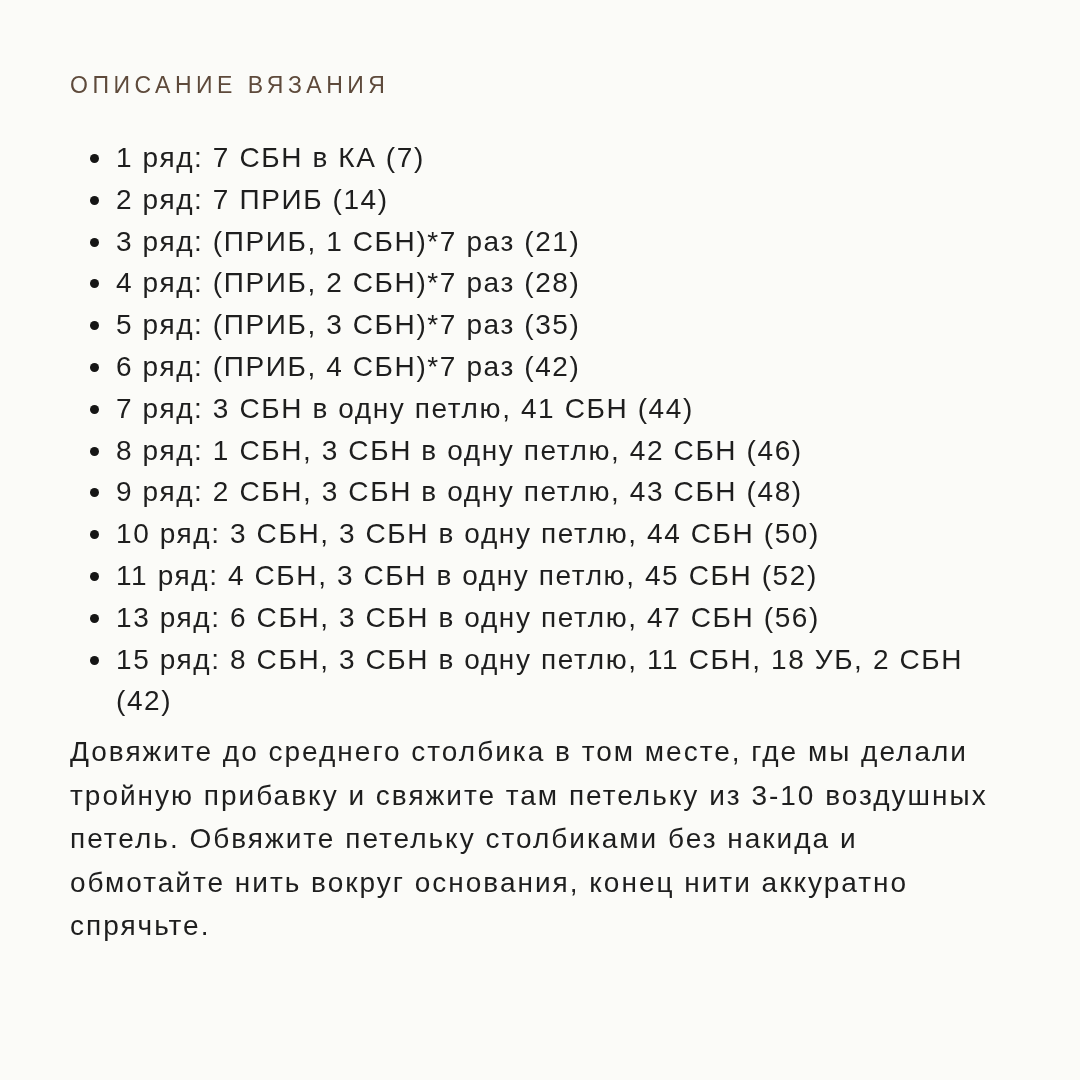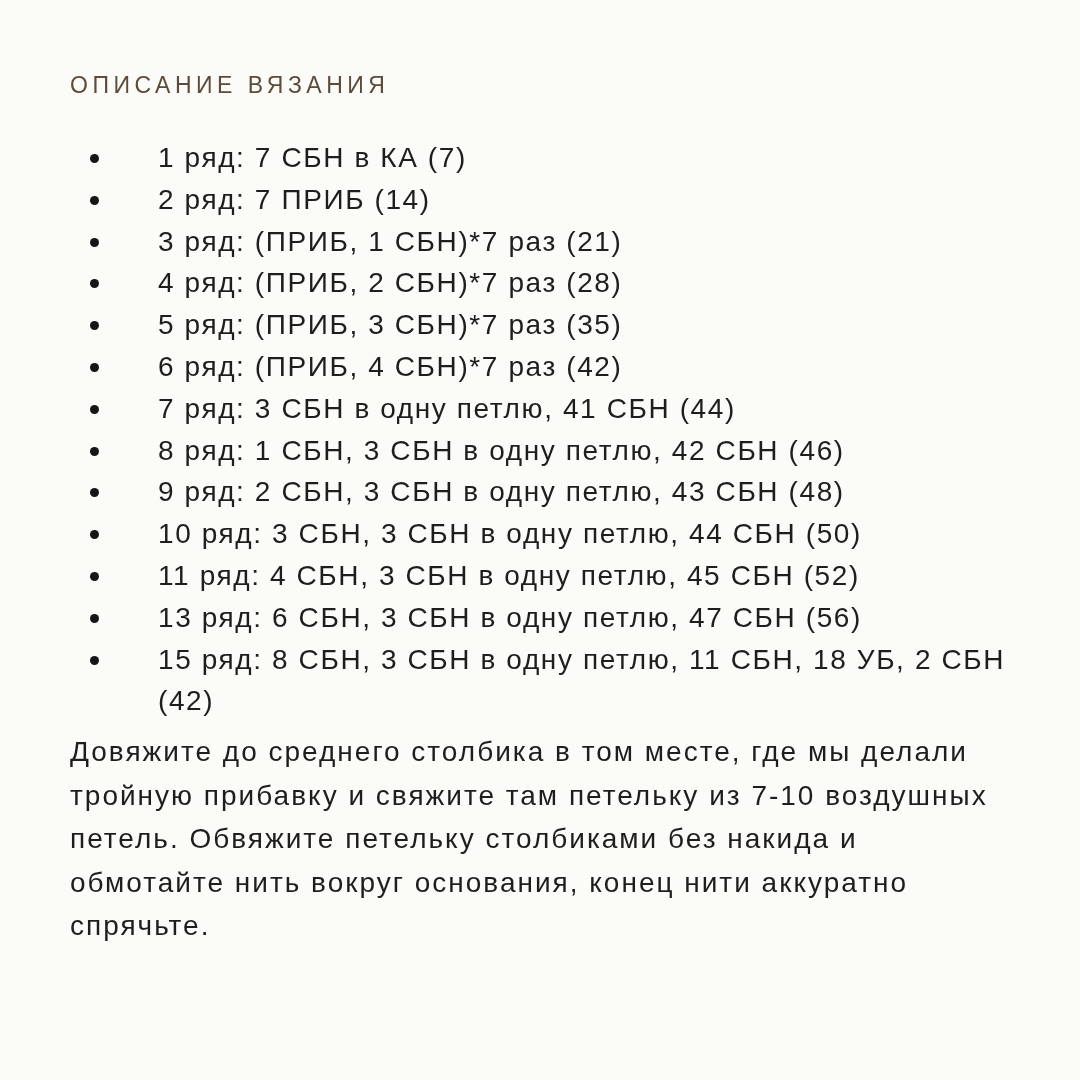--- a/index.html
+++ b/index.html
@@ -32,21 +32,20 @@
     margin: 0;
     padding: 0 0 0 20px;
     max-width: 925px;
   }
   .row {
     display: flex;
     align-items: flex-start;
     font-size: 28px;
     line-height: 41.8px;
     letter-spacing: 1.6px;
-    gap: 42px;
   }
   .bullet {
     flex: 0 0 auto;
     width: 9px;
     height: 9px;
     border-radius: 50%;
     background: #151515;
     margin: 17px 17px 0 0;
   }
   .row-text {
@@ -116,14 +115,14 @@
       <li class="row">
       <span class="bullet"></span>
       <span class="row-text">13 ряд: 6 СБН, 3 СБН в одну петлю, 47 СБН (56)</span>
     </li>
       <li class="row">
       <span class="bullet"></span>
       <span class="row-text">15 ряд: 8 СБН, 3 СБН в одну петлю, 11 СБН, 18 УБ, 2 СБН (42)</span>
     </li>
     </ul>
 
-  <p class="footer-paragraph">Довяжите до среднего столбика в том месте, где мы делали тройную прибавку и свяжите там петельку из 7-10 воздушных петель. Обвяжите петельку столбиками без накида и обмотайте нить вокруг основания, конец нити аккуратно спрячьте.</p>
+  <p class="footer-paragraph">Довяжите до среднего столбика в том месте, где мы делали тройную прибавку и свяжите там петельку из 3-10 воздушных петель. Обвяжите петельку столбиками без накида и обмотайте нить вокруг основания, конец нити аккуратно спрячьте.</p>
 </main>
 
 </body></html>

